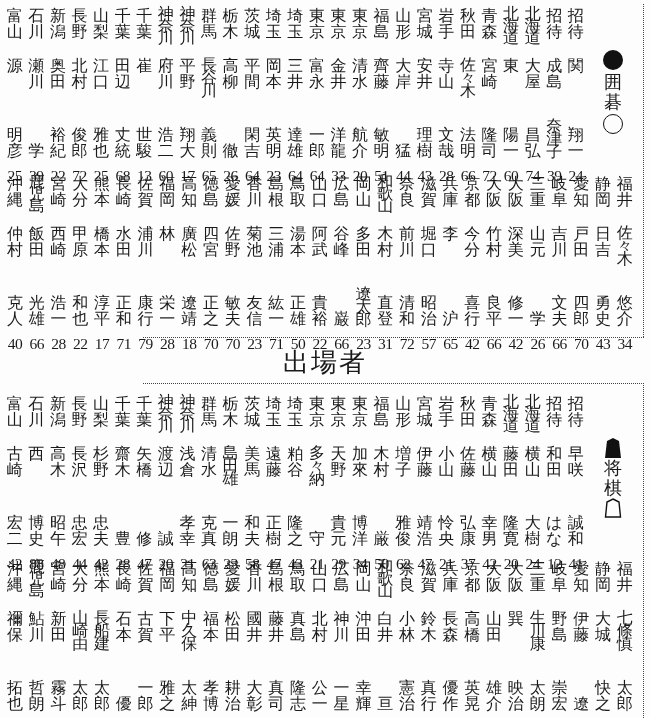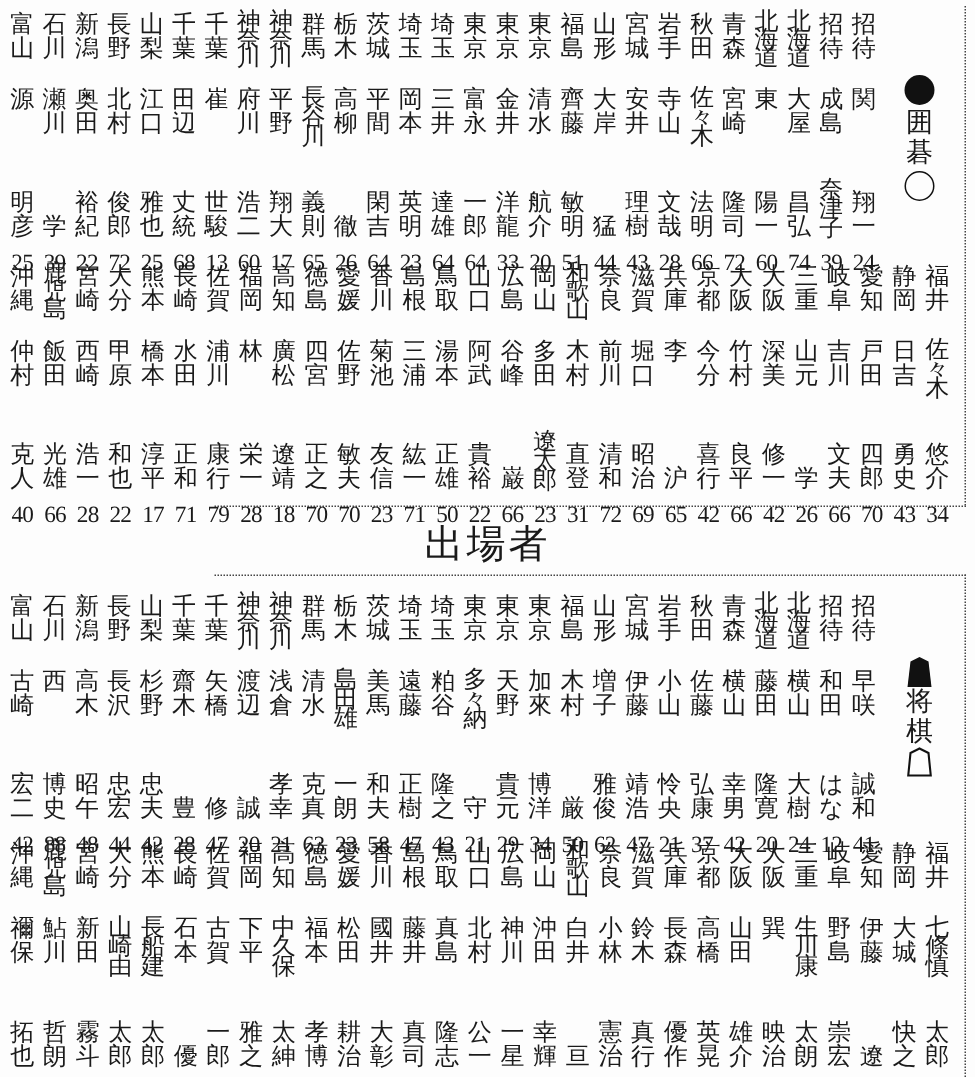--- a/index.html
+++ b/index.html
@@ -740,21 +740,21 @@
         <span>賀</span>
       </div>
       <div class="cell sur">
         <span>堀</span>
         <span>口</span>
       </div>
       <div class="cell giv">
         <span>昭</span>
         <span>治</span>
       </div>
-      <div class="age">69</div>
+      <div class="age">57</div>
     </div>
     <div class="col" style="width: 21.7931px;">
       <div class="cell pref">
         <span>兵</span>
         <span>庫</span>
       </div>
       <div class="cell sur">
         <span>李</span>
       </div>
       <div class="cell giv">

